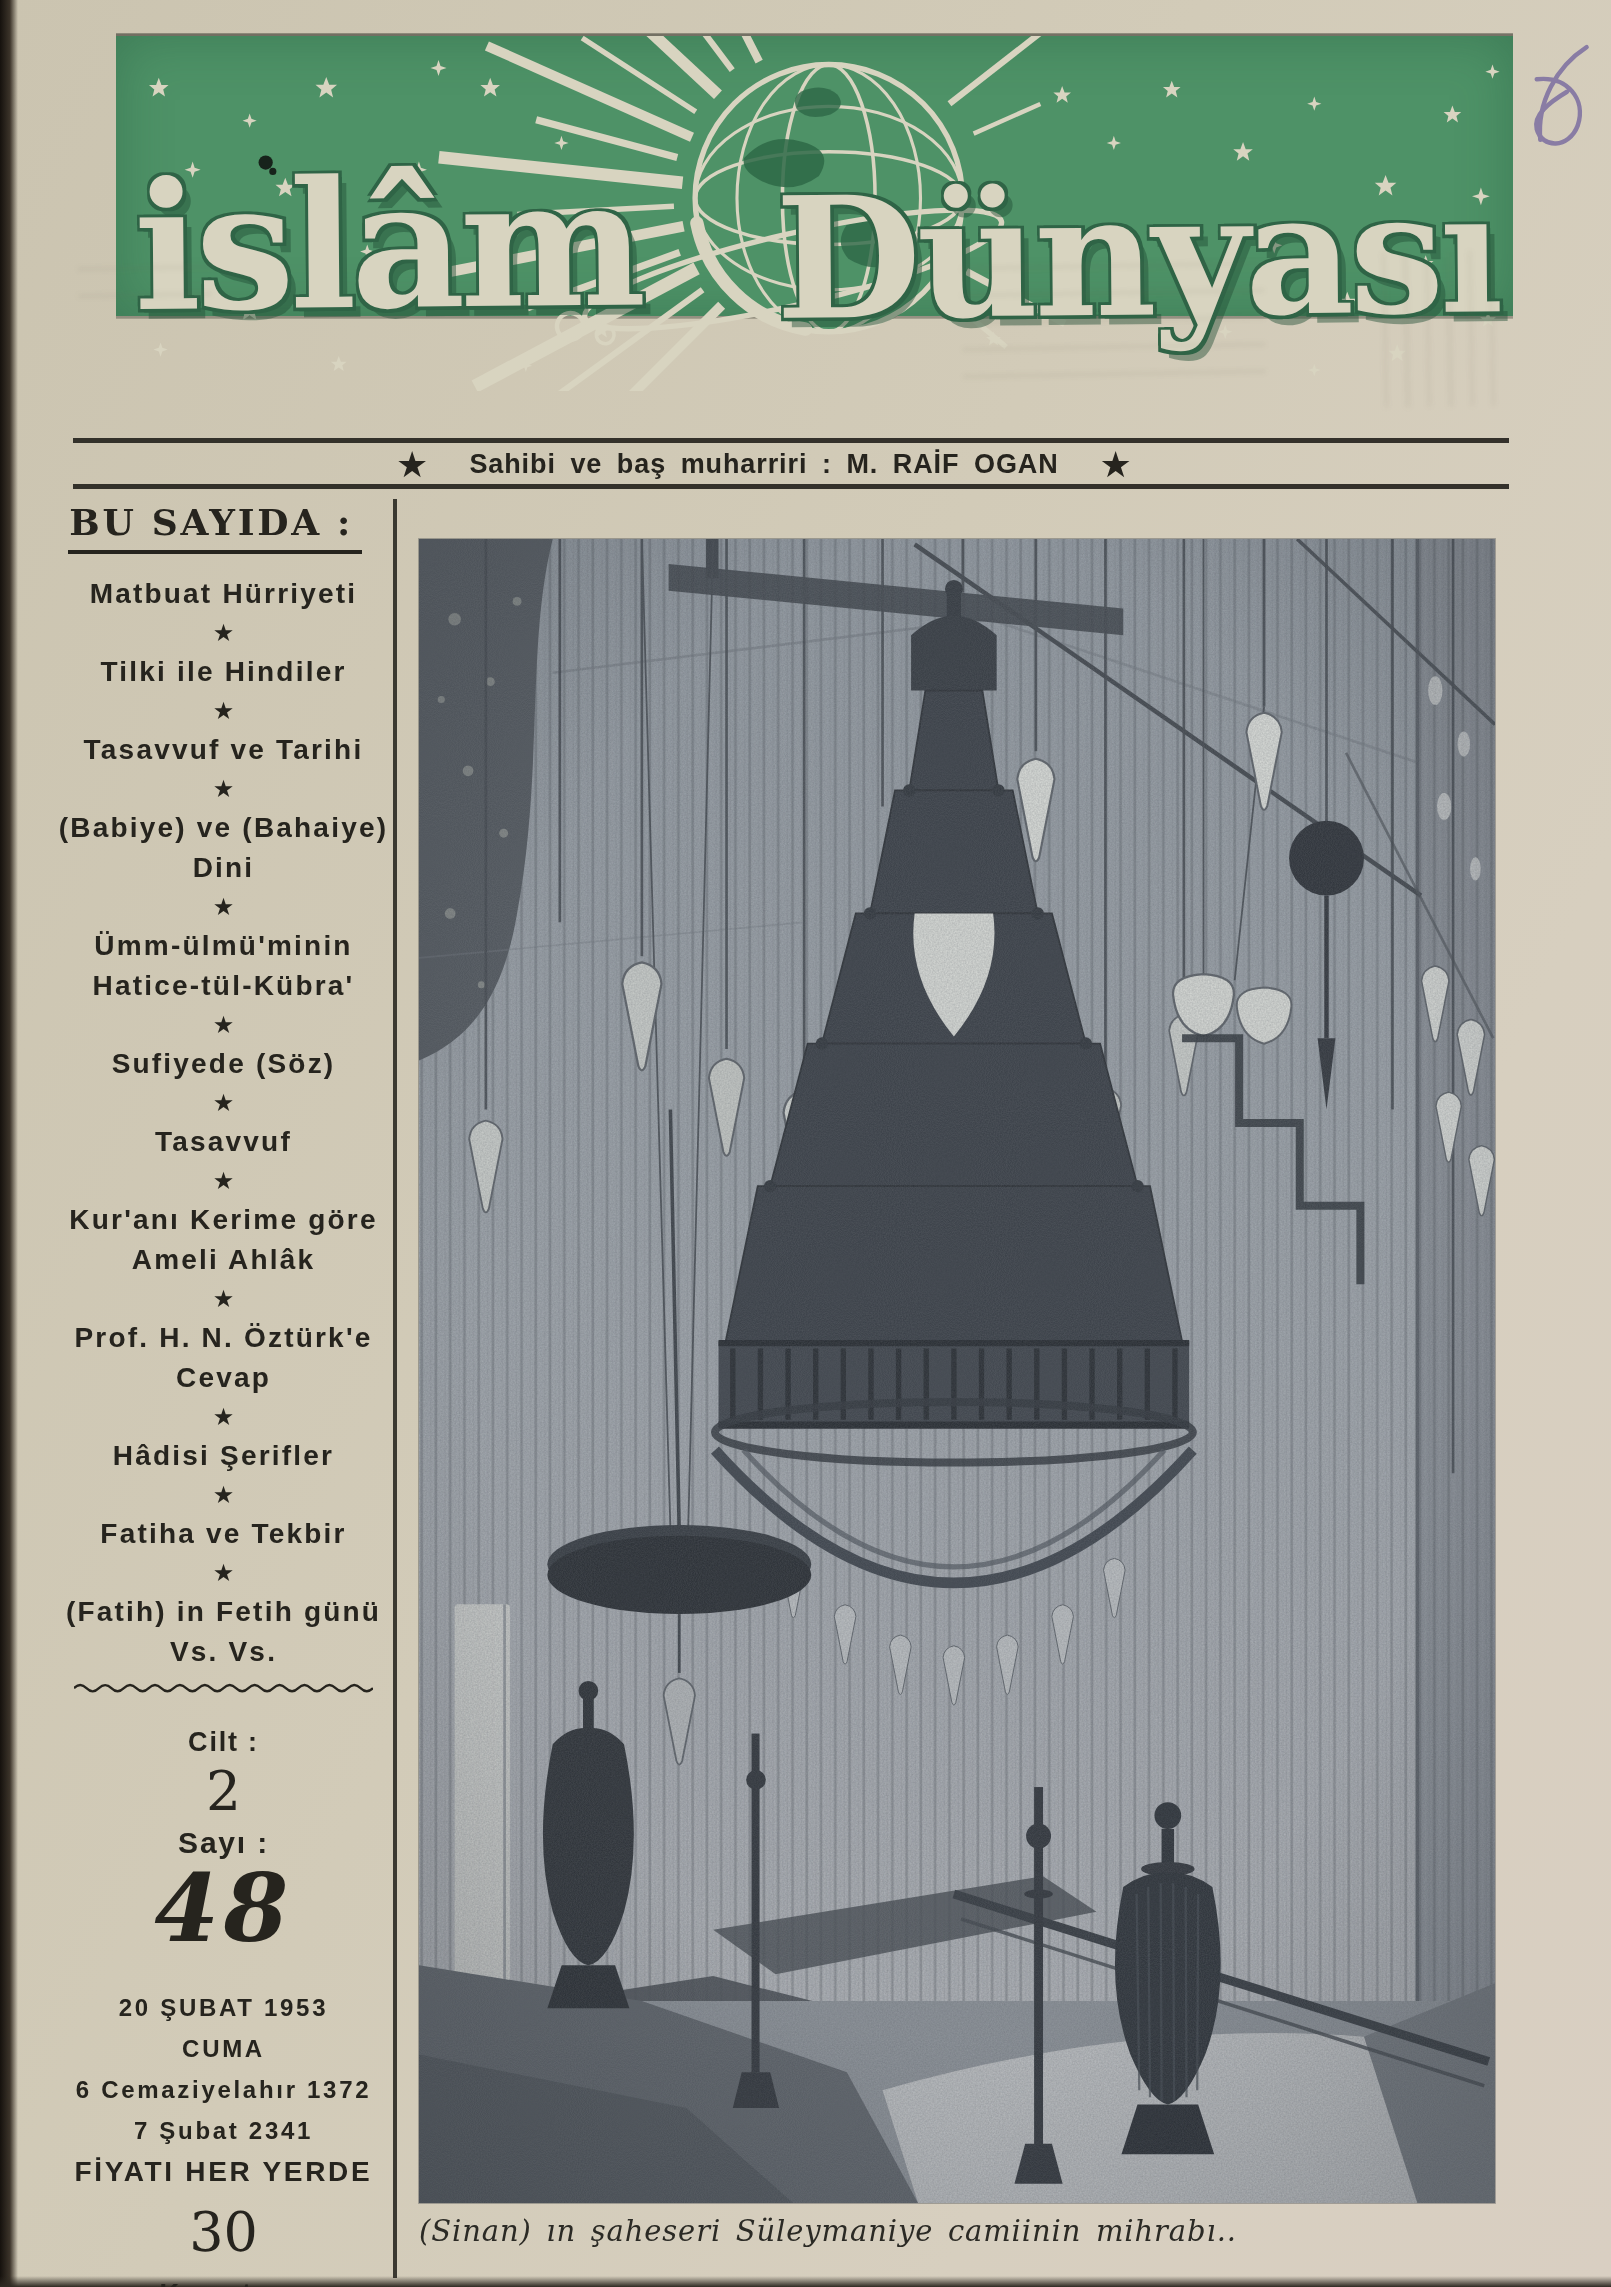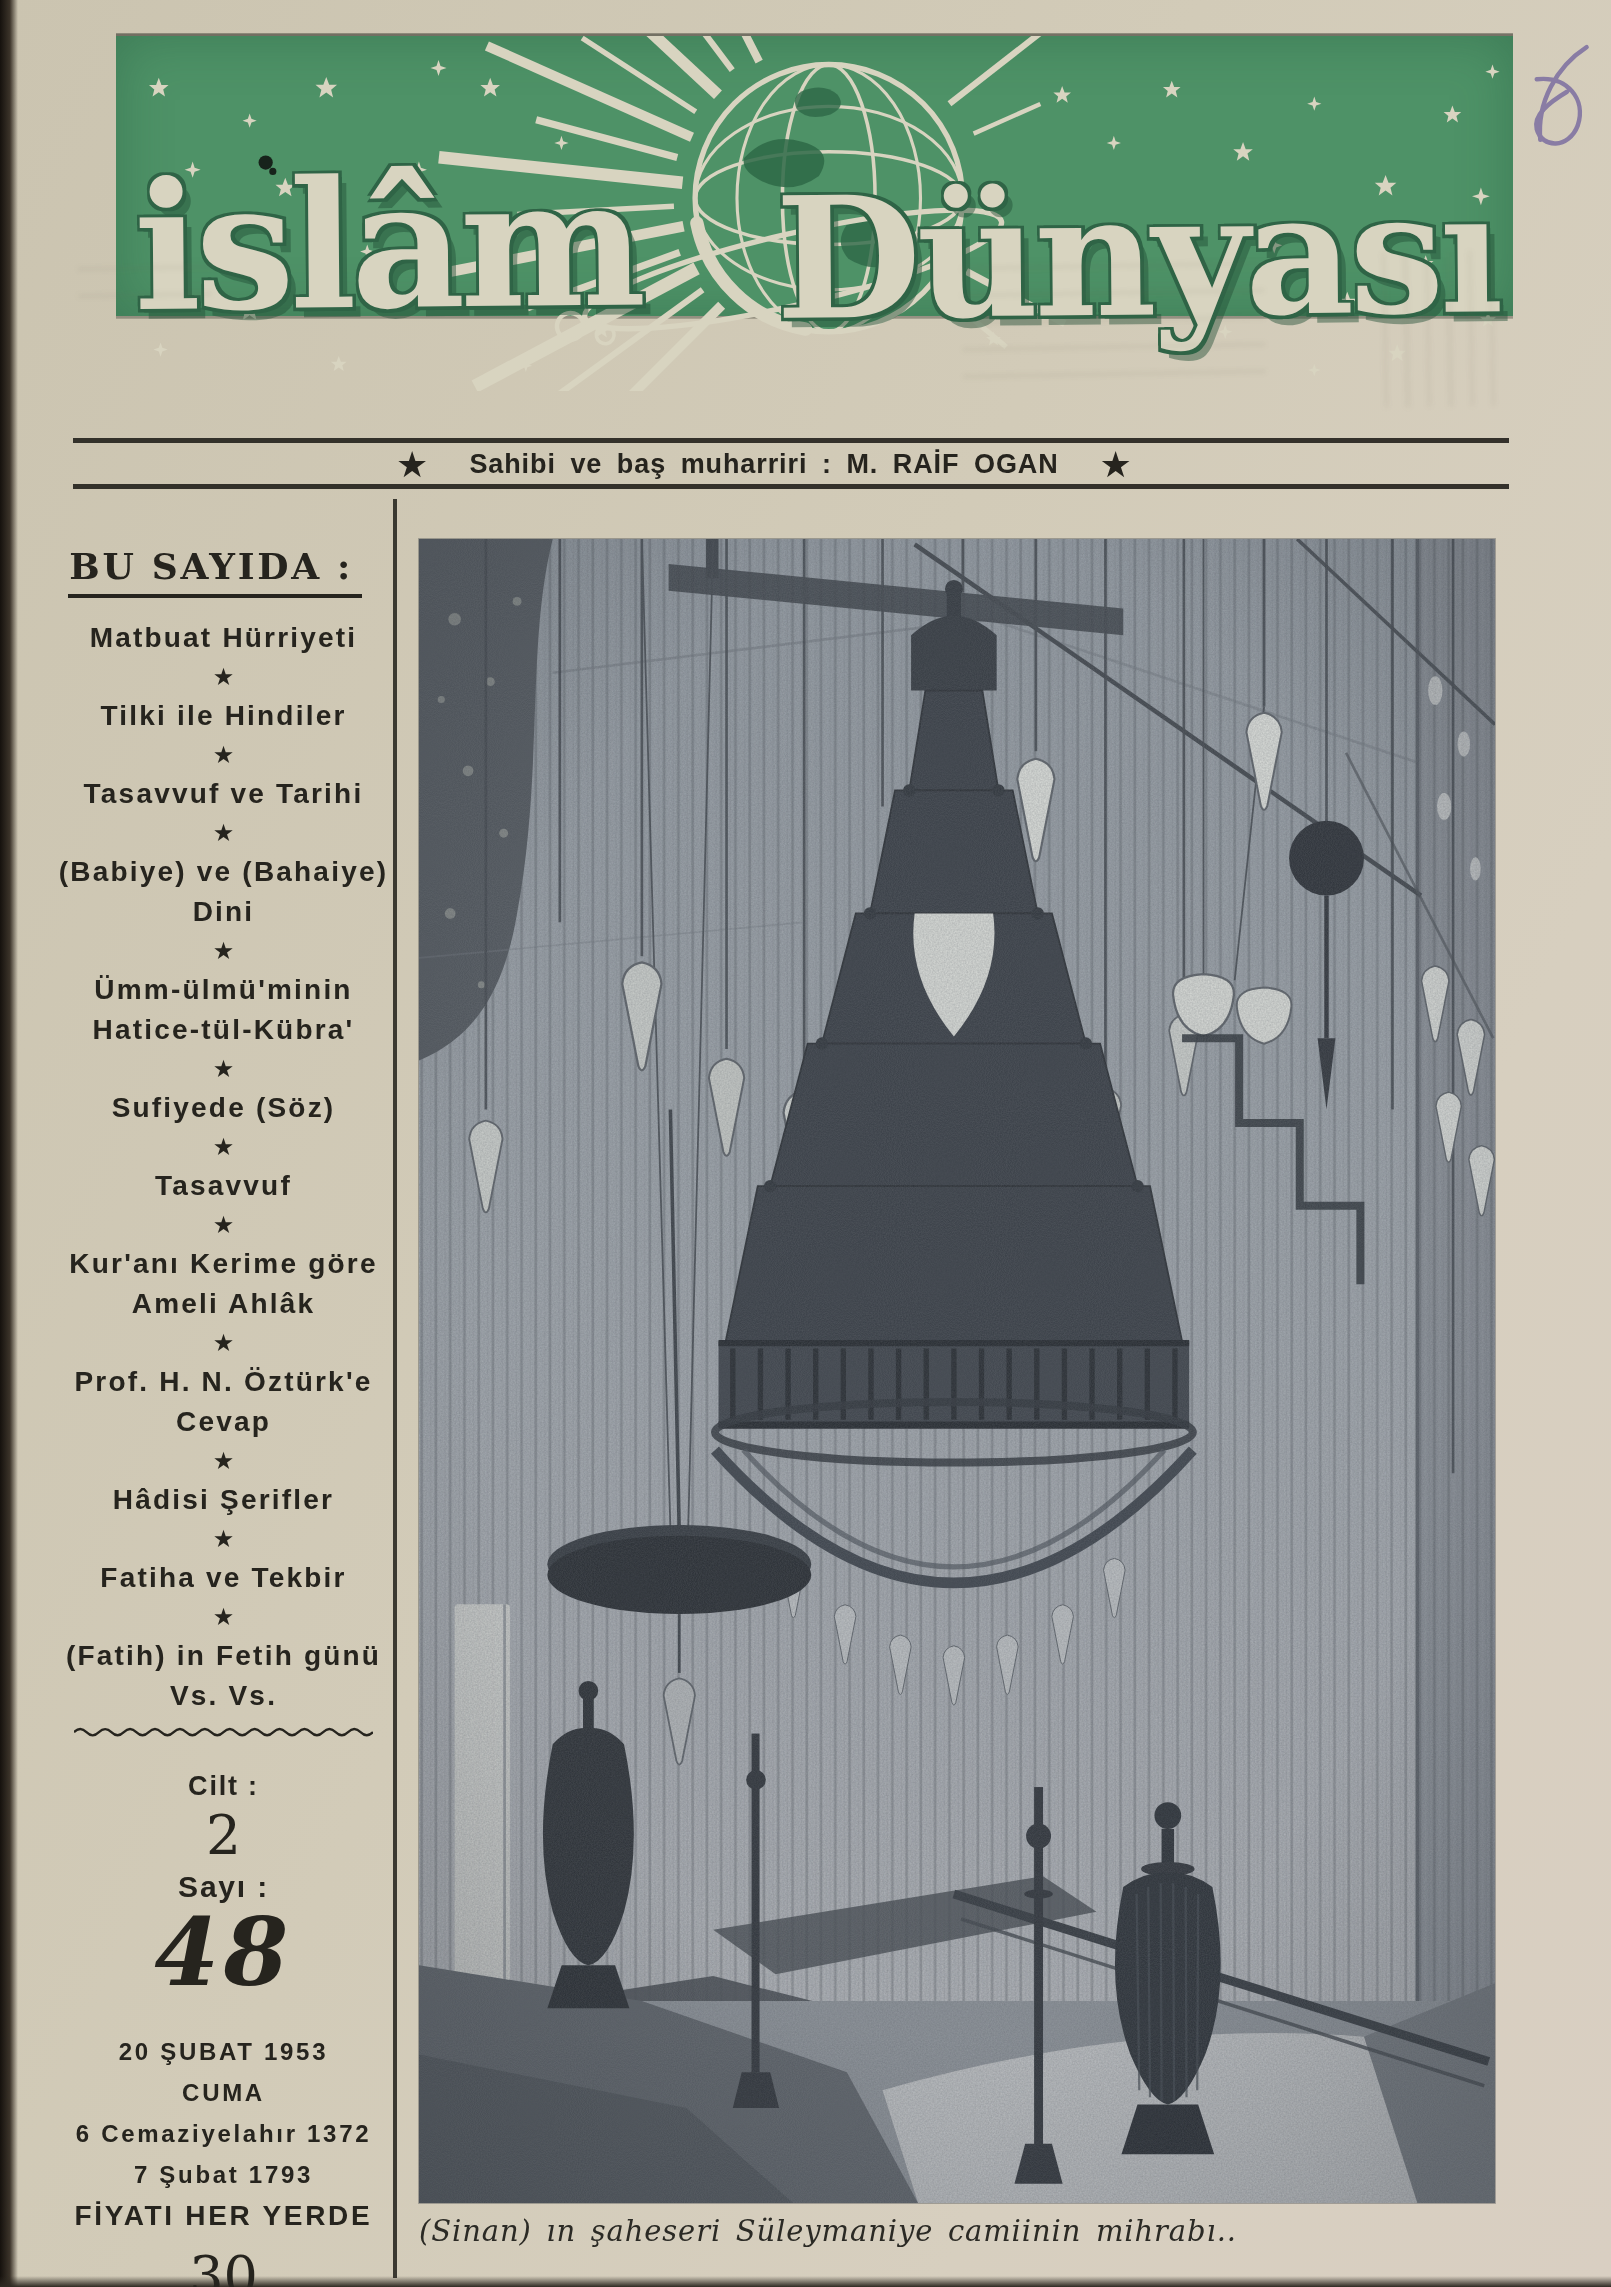--- a/index.html
+++ b/index.html
@@ -45,21 +45,21 @@
     background:repeating-linear-gradient(180deg, rgba(110,106,92,.16) 0 3.6px, rgba(110,106,92,0) 3.6px 27px);}
   .smudge.s1{left:962px;top:264px;width:303px;height:118px;}
   .smudge.s2{left:78px;top:266px;width:134px;height:37px;}
   .smudge.s3{left:1383px;top:251px;width:125px;height:156px;
     background:repeating-linear-gradient(90deg, rgba(110,106,92,.14) 0 4.5px, rgba(110,106,92,0) 4.5px 21.4px);}
 
   
   .sidebar{position:absolute;left:55px;top:501px;width:337px;display:flex;flex-direction:column;}
   .toc-header{align-self:flex-start;margin-left:12.5px;font-family:"DejaVu Serif",serif;
     font-weight:bold;font-size:36px;letter-spacing:2.7px;border-bottom:4.5px solid var(--ink);
-    padding:0 9px 7.1px 1.8px;margin-top:44px;}
+    padding:0 9px 7.1px 1.8px;}
   .toc-list{margin-top:19.6px;width:100%;}
   .toc-line{font-weight:bold;font-size:28px;letter-spacing:2.2px;line-height:40px;text-align:center;}
   .toc-star{text-align:center;font-size:24px;line-height:38px;}
   .wavy{display:block;margin:9px auto 3.6px auto;}
   .issue{text-align:center;}
   .cilt-label{font-weight:bold;font-size:27px;letter-spacing:1.8px;line-height:36px;margin-top:25px;}
   .cilt-value{font-family:"DejaVu Serif",serif;font-size:55px;line-height:62px;}
   .sayi-label{font-weight:bold;font-size:30px;letter-spacing:1.8px;line-height:39px;margin-top:1.8px;}
   .sayi-value{font-family:"DejaVu Serif",serif;font-weight:bold;font-style:italic;
     font-size:93px;line-height:93px;letter-spacing:4.5px;}
@@ -286,21 +286,21 @@
 
     <div class="issue">
       <div class="cilt-label">Cilt :</div>
       <div class="cilt-value">2</div>
       <div class="sayi-label">Sayı :</div>
       <div class="sayi-value">48</div>
       <div class="date-block">
         <div class="date-line">20 ŞUBAT 1953</div>
         <div class="date-line">CUMA</div>
         <div class="date-line">6 Cemaziyelahır 1372</div>
-        <div class="date-line">7 Şubat 1793</div>
+        <div class="date-line">7 Şubat 2341</div>
       </div>
       <div class="price-label">FİYATI HER YERDE</div>
       <div class="price-value">30</div>
       <div class="price-unit">Kuruştur.</div>
     </div>
   </div>
 
   <div class="vrule"></div>
 
   <div class="photo-wrap">

